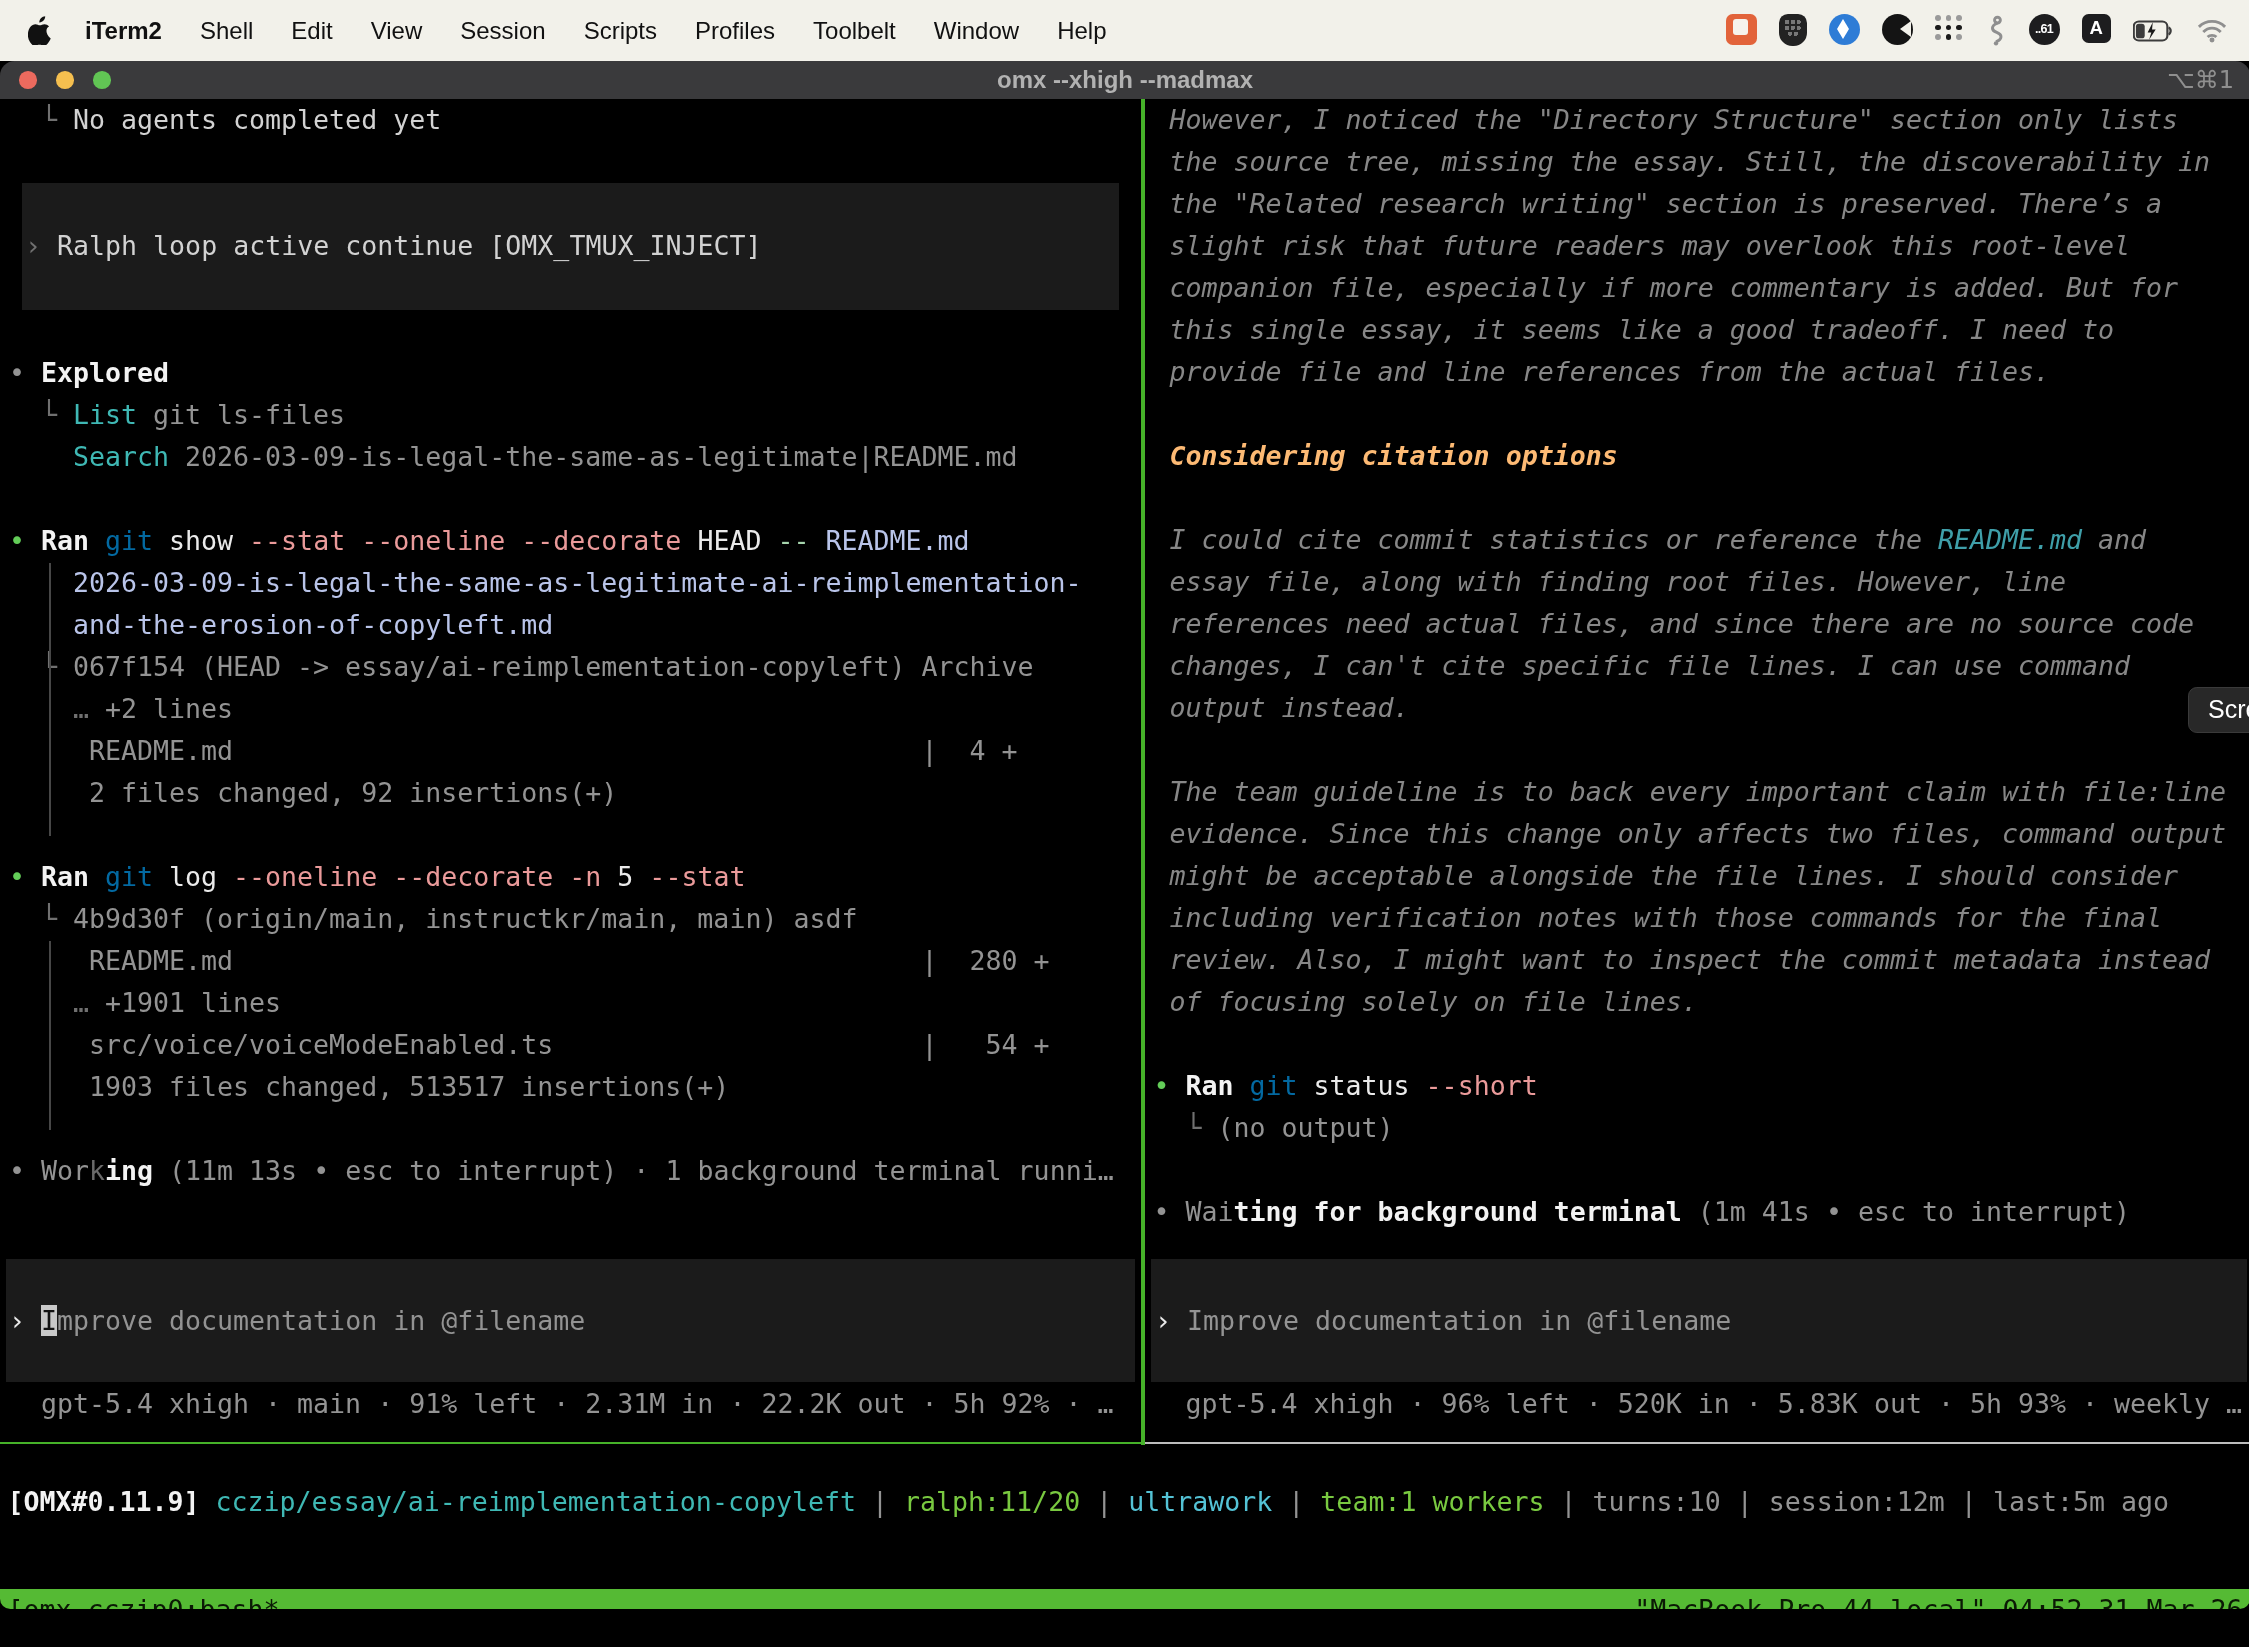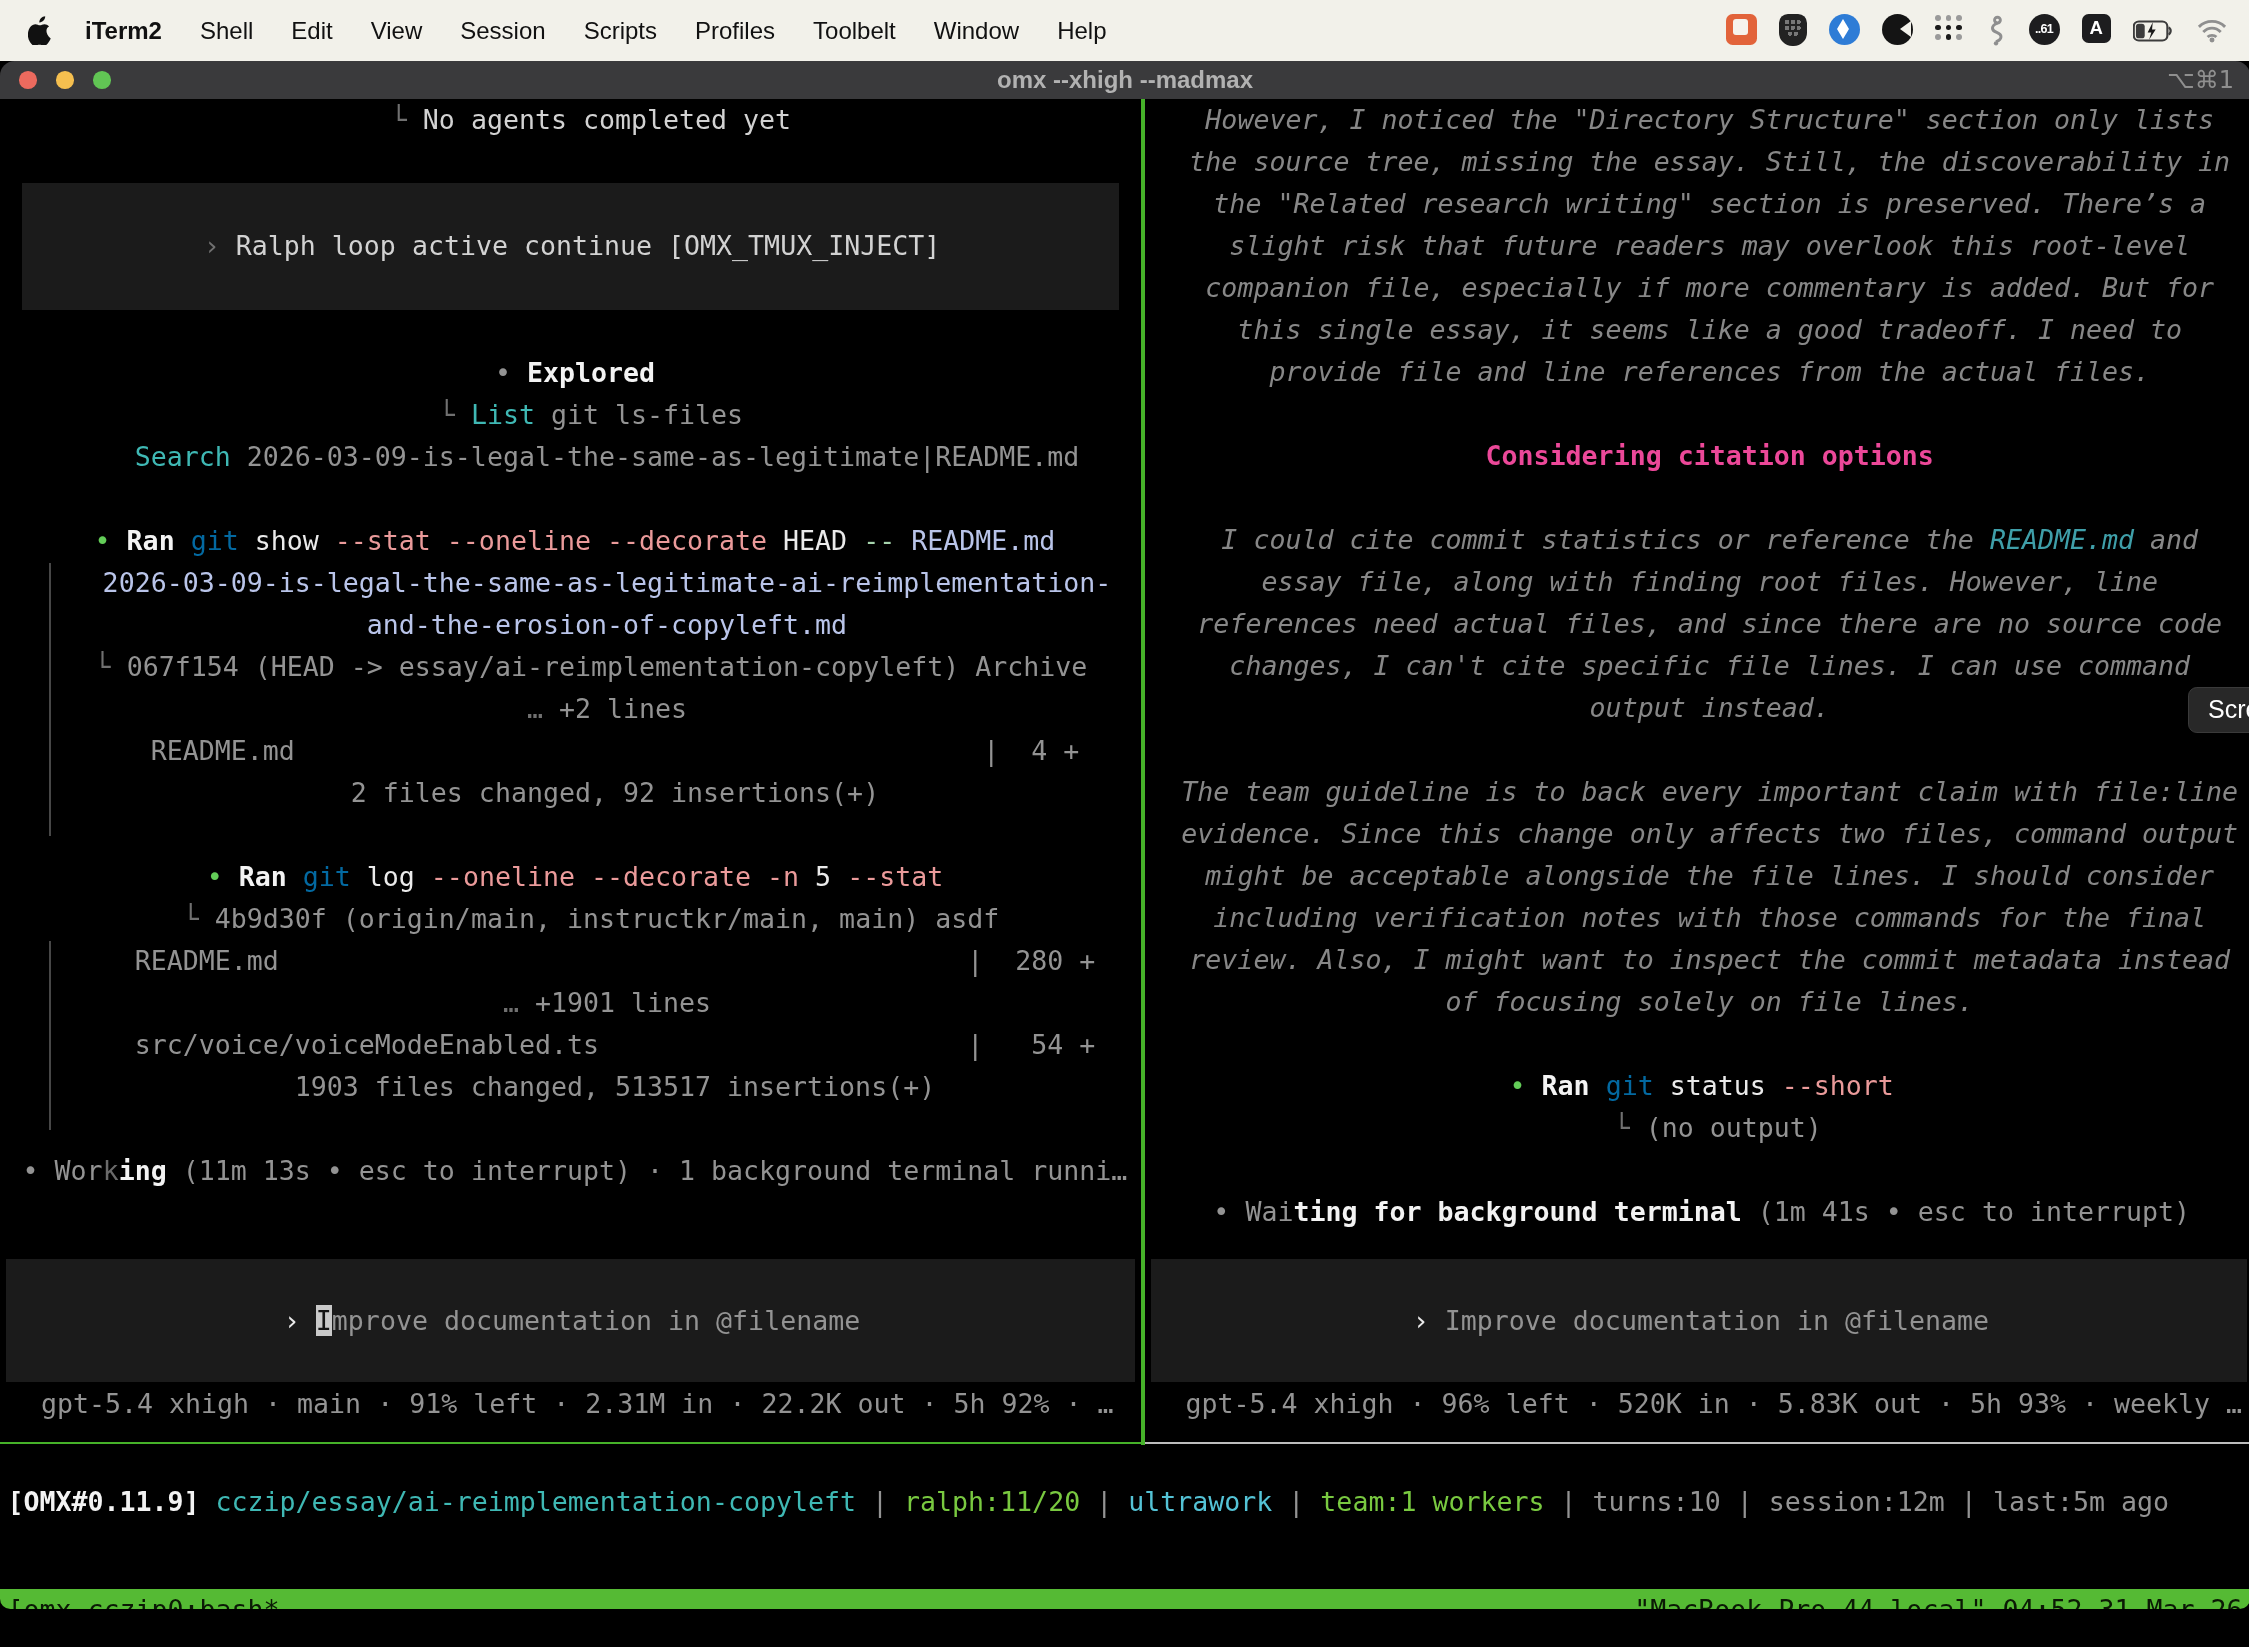--- a/index.html
+++ b/index.html
@@ -50,21 +50,21 @@
   .tl.r{left:19px;background:#ec6a5e;}
   .tl.y{left:56px;background:#f5bf4f;}
   .tl.g{left:93px;background:#61c554;}
   .wtitle{position:absolute;left:0;right:0;top:0;height:38px;line-height:38px;text-align:center;
      font-family:"Liberation Sans",sans-serif;font-weight:bold;font-size:24px;color:#b2b2b2;}
   .wshort{position:absolute;right:16px;top:0;height:38px;line-height:38px;
      font-family:"DejaVu Sans",sans-serif;font-size:24px;color:#8f8f8f;}
 
   
   .term{position:absolute;top:38px;left:0;right:0;bottom:0;background:#000;font-size:26.6px;}
-  .tline{height:42px;line-height:42px;white-space:pre;text-align:center;}
+  .tline{height:42px;line-height:42px;white-space:pre;}
   .pane{position:absolute;top:0;height:1343px;overflow:hidden;}
   .pane-left{left:0;width:1141px;}
   .pane-right{left:1149px;width:1101px;}
   .plines-l{padding-left:8.9px;}
   .plines-r{padding-left:4.4px;}
   .inbox{background:#1b1b1b;}
   .banner-l{margin:0 22px;height:127px;padding:42px 0 0 3px;box-sizing:border-box;}
   .input-l{position:absolute;left:5.9px;right:5.9px;top:1160px;height:123px;padding:41px 0 0 3px;box-sizing:border-box;}
   .input-r{position:absolute;left:1.5px;right:3px;top:1160px;height:123px;padding:41px 0 0 4.4px;box-sizing:border-box;}
   .footer-l{position:absolute;left:8.9px;top:1284px;}
@@ -88,21 +88,21 @@
   .s-lt{color:#d2d2d2}
   .s-w{color:#eaeaea}
   .s-bw{color:#f3f3f3;font-weight:bold}
   .s-grn{color:#63cd58}
   .s-cy{color:#3fb8b4}
   .s-bl{color:#0369a1}
   .s-pk{color:#ea9a9a}
   .s-lav{color:#b9c4e9}
   .s-gx{color:#a6d4ad}
   .s-it{font-style:italic;color:#878787}
-  .s-itb{font-weight:bold;color:#ec4899}
+  .s-itb{font-style:italic;font-weight:bold;color:#fdba74}
   .s-itcy{font-style:italic;color:#3f9fa9}
   .s-cur{background:#c9c9c9;color:#141414}
   .s-wsh{color:#f3f3f3;font-weight:bold}
   .s-shd{color:#6a6a6a}
   .s-grn2{color:#79c940}
   .s-cy2{color:#54c3d6}
 </style>
 </head>
 <body>
 

